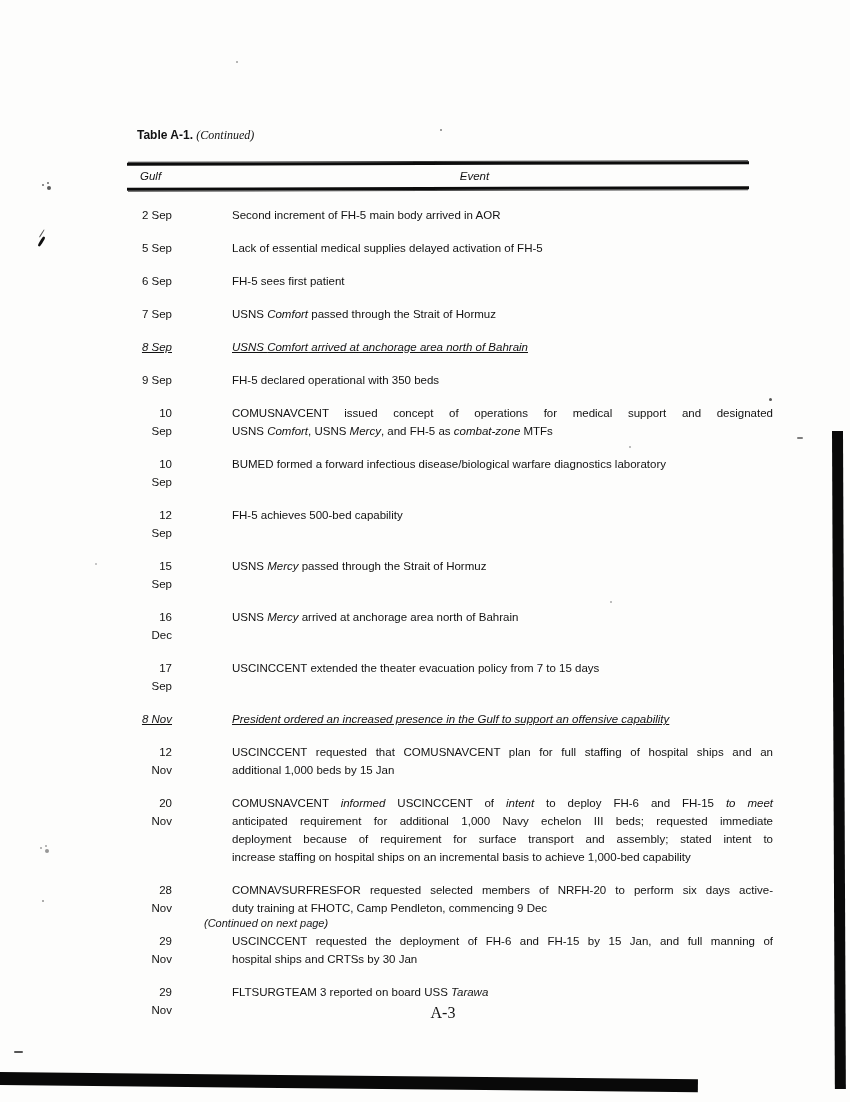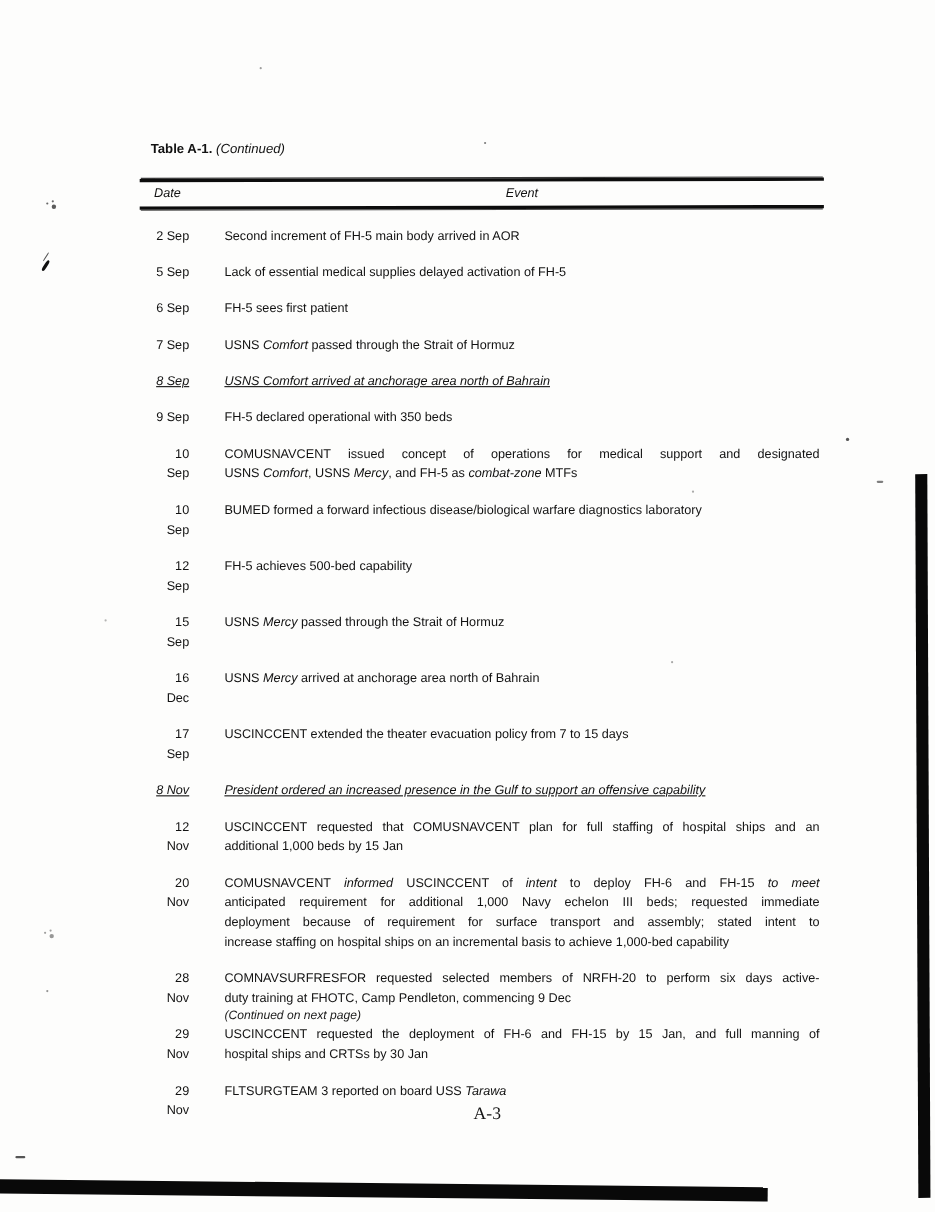--- a/index.html
+++ b/index.html
@@ -2,28 +2,28 @@
 <html><head>
 <meta charset="utf-8">
 <style>
   html,body{margin:0;padding:0;background:#ffffff;}
   .page{
     position:relative;width:850px;height:1102px;background:#fdfdfc;
     font-family:"Liberation Sans",sans-serif;color:#121212;overflow:hidden;
   }
   .caption{position:absolute;left:137px;top:128px;font-size:12px;line-height:15px;white-space:nowrap;}
   .caption .b{font-weight:bold;}
-  .caption .it{font-style:italic;}
+  .caption .it{font-style:italic;font-family:Liberation Serif, serif;}
   .rule{position:absolute;left:127px;width:622px;height:3px;background:#0c0c0c;transform:rotate(-0.12deg);}
   .rule-top{top:162px;box-shadow:0 -2px 0 -1px #3a3a3a;}
   .rule-mid{top:187px;box-shadow:0 2px 0 -1px #4a4a4a;}
   .hdr-date{position:absolute;left:140px;top:170px;font-size:11.5px;font-style:italic;}
   .hdr-event{position:absolute;left:204px;top:170px;width:541px;text-align:center;font-size:11.5px;font-style:italic;}
   .tbl{position:absolute;left:136px;top:206px;width:612px;font-size:11.5px;}
-  .row{display:flex;margin-bottom:15px;}
+  .row{display:flex;margin-bottom:15px;gap:28px;}
   .date{flex:0 0 36px;width:36px;text-align:right;line-height:18px;}
   .event{flex:0 0 541px;width:541px;margin-left:32px;}
   .line{line-height:18px;min-height:18px;text-align:left;}
   .line.justify{text-align:justify;text-align-last:justify;}
   .italic{font-style:italic;}
   .row.row-italic{font-style:italic;text-decoration:underline;}
   .continued{position:absolute;left:204px;top:917px;width:541px;text-align:left;font-size:11px;font-style:italic;color:#1a1a1a;}
   .pageno{position:absolute;left:38px;top:1004px;width:810px;text-align:center;
     font-family:"Liberation Serif",serif;font-size:16px;color:#151515;}
   .bar-bottom{position:absolute;left:0px;top:1072px;width:698px;height:13px;background:#090909;
@@ -43,21 +43,21 @@
 
 <div class="page">
 
   <div class="caption">
     <span class="b">Table A-1.</span>
     <span> </span>
     <span class="it">(Continued)</span>
   </div>
 
   <div class="rule rule-top"></div>
-  <div class="hdr-date">Date</div>
+  <div class="hdr-date">Gulf</div>
   <div class="hdr-event">Event</div>
   <div class="rule rule-mid"></div>
 
   <div class="tbl">
       <div class="row">
         <div class="date">2 Sep</div>
         <div class="event">
           <div class="line"><span>Second increment of FH-5 main body arrived in AOR</span></div>
         </div>
       </div>

